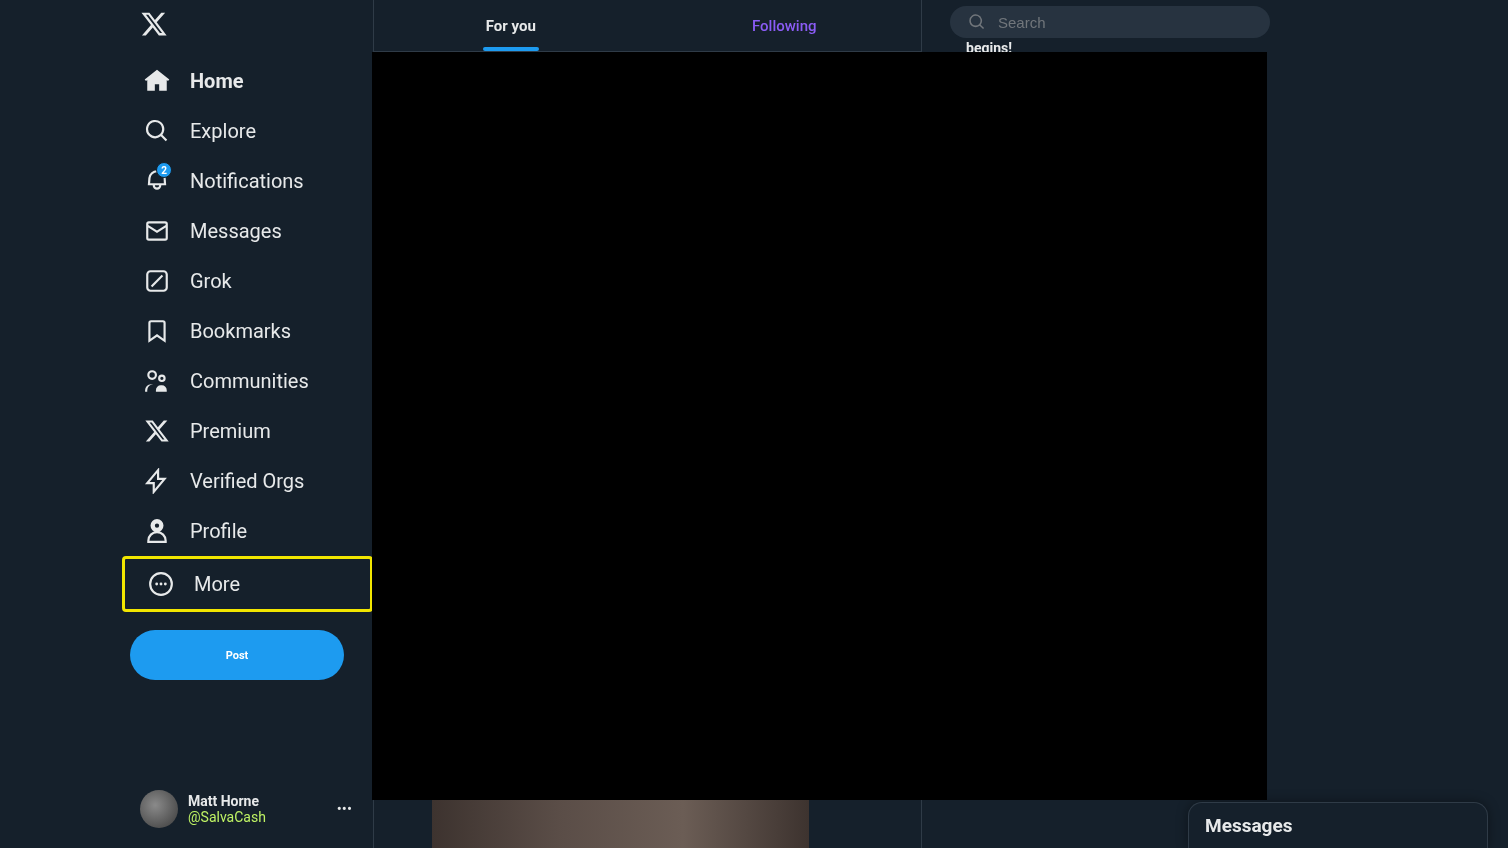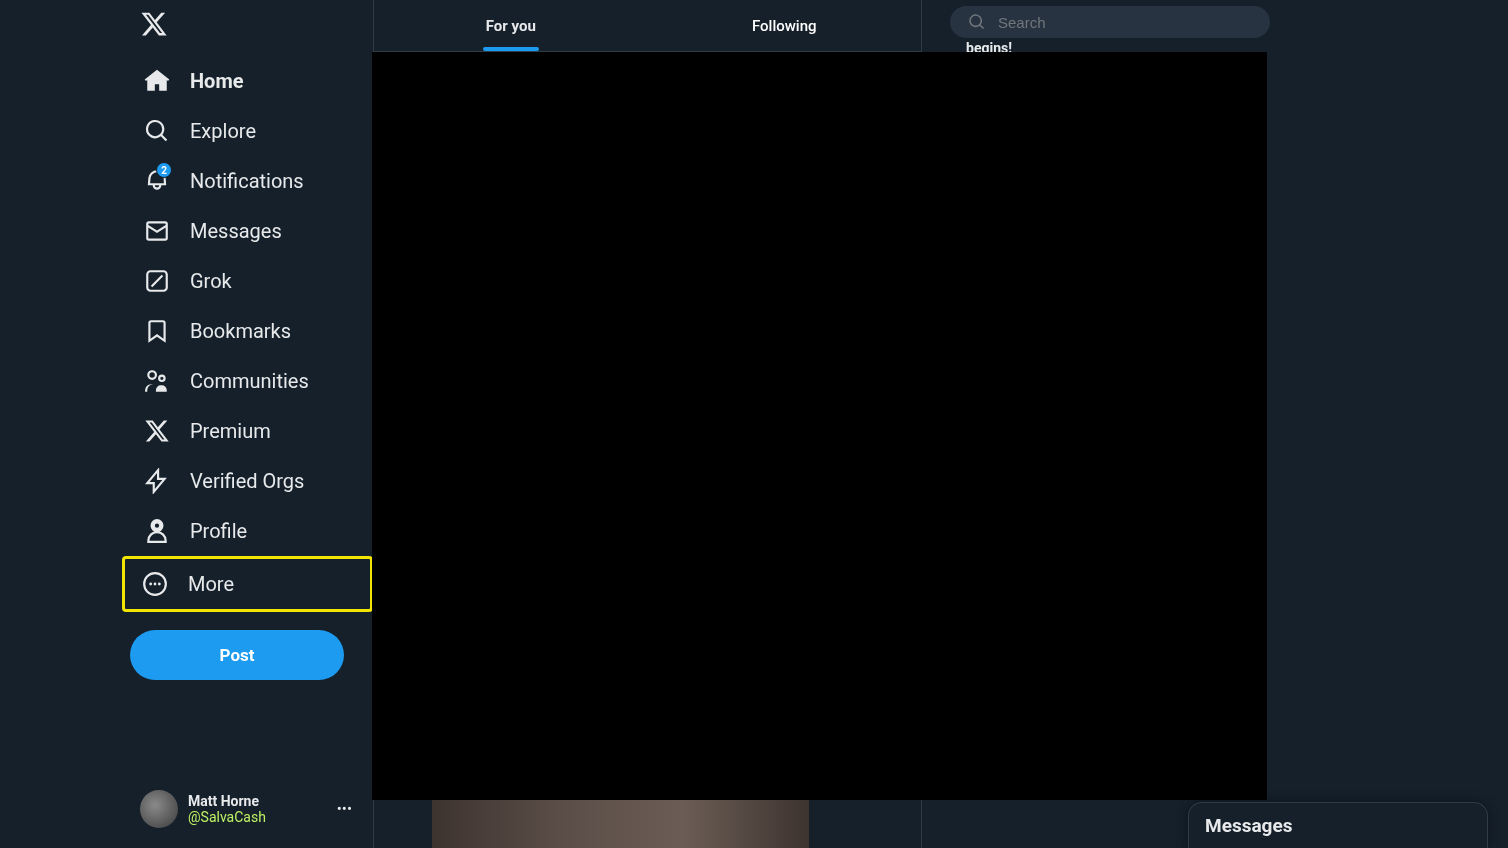--- a/index.html
+++ b/index.html
@@ -65,27 +65,27 @@
       border-radius: 9999px;
       display: flex;
       align-items: center;
       justify-content: center;
       border: 1px solid #15202b;
     }
     .highlight-box {
       border: 3px solid #f2e600;
       border-radius: 4px;
       margin-left: -8px;
-      padding-left: 3px;
+      padding-left: 9px;
       padding-right: 80px;
     }
     .post-button {
       background: #1d9bf0;
       color: #fff;
-      font-size: 17px;
+      font-size: 11px;
       font-weight: 700;
       border-radius: 9999px;
       width: 214px;
       height: 50px;
       display: flex;
       align-items: center;
       justify-content: center;
       margin-top: 18px;
       cursor: pointer;
     }
@@ -127,21 +127,21 @@
       height: 52px;
       border-bottom: 1px solid #2f3b47;
     }
     .tab {
       flex: 1;
       display: flex;
       align-items: center;
       justify-content: center;
       font-size: 15px;
       font-weight: 500;
-      color: #ffffff;
+      color: #8b5cf6;
       cursor: pointer;
       position: relative;
     }
     .tab.active { font-weight: 700; color: #e7e9ea; }
     .tab.active::after {
       content: "";
       position: absolute;
       bottom: 0;
       height: 4px;
       width: 56px;

